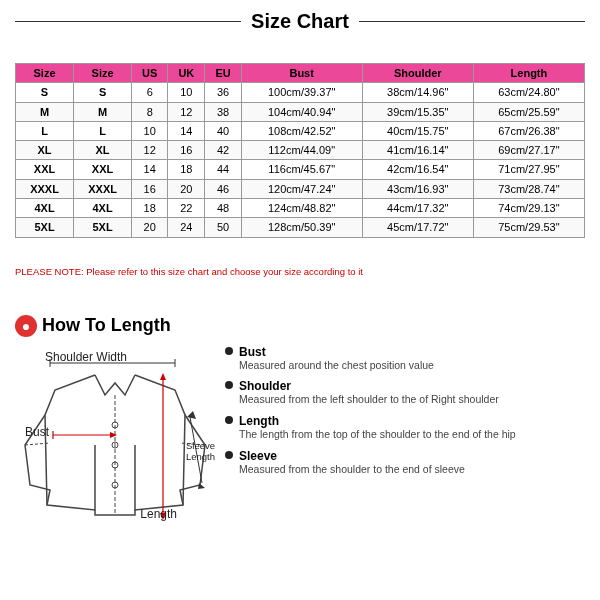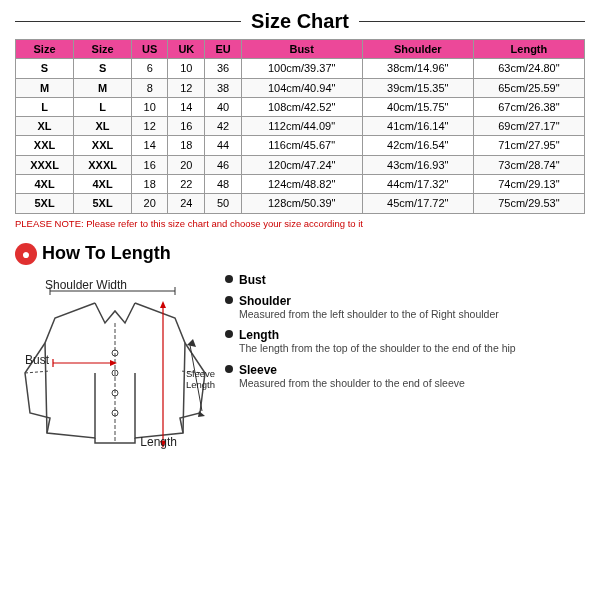--- a/index.html
+++ b/index.html
@@ -10,20 +10,21 @@
       font-family: Arial, sans-serif;
       font-size: 12px;
       overflow: hidden;
     }
     .page {
       width: 600px;
       height: 600px;
       padding: 10px 15px;
       display: flex;
       flex-direction: column;
+      gap: 24px;
     }
     
     .title-row {
       display: flex;
       align-items: center;
       justify-content: center;
       margin-bottom: 6px;
     }
     .title-line {
       flex: 1;
@@ -299,20 +300,21 @@
         <div class="jacket-label label-bust">Bust</div>
         <div class="jacket-label label-sleeve" style="top:95px;right:0px;font-size:9.5px;line-height:1.2;">Sleeve<br>Length</div>
         <div class="jacket-label label-length" style="bottom:2px;right:38px;">Length</div>
       </div>
 
       <div class="measure-list" id="measure-list">
       <div class="measure-item">
     <div class="bullet"></div>
     <div class="measure-item-text">
       <strong>Bust</strong>
+      <span>Measured around the chest position value</span>
     </div>
   </div>
           <div class="measure-item">
     <div class="bullet"></div>
     <div class="measure-item-text">
       <strong>Shoulder</strong>
       <span>Measured from the left shoulder to the of Right shoulder</span>
     </div>
   </div>
           <div class="measure-item">

